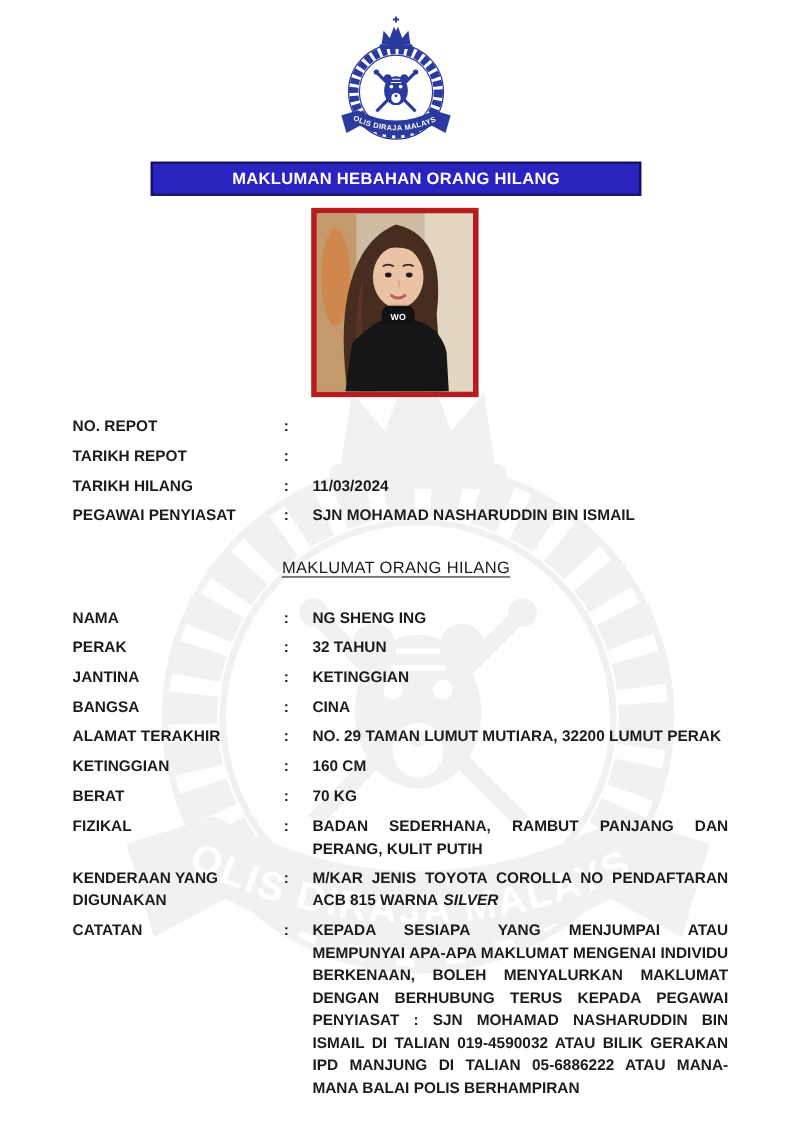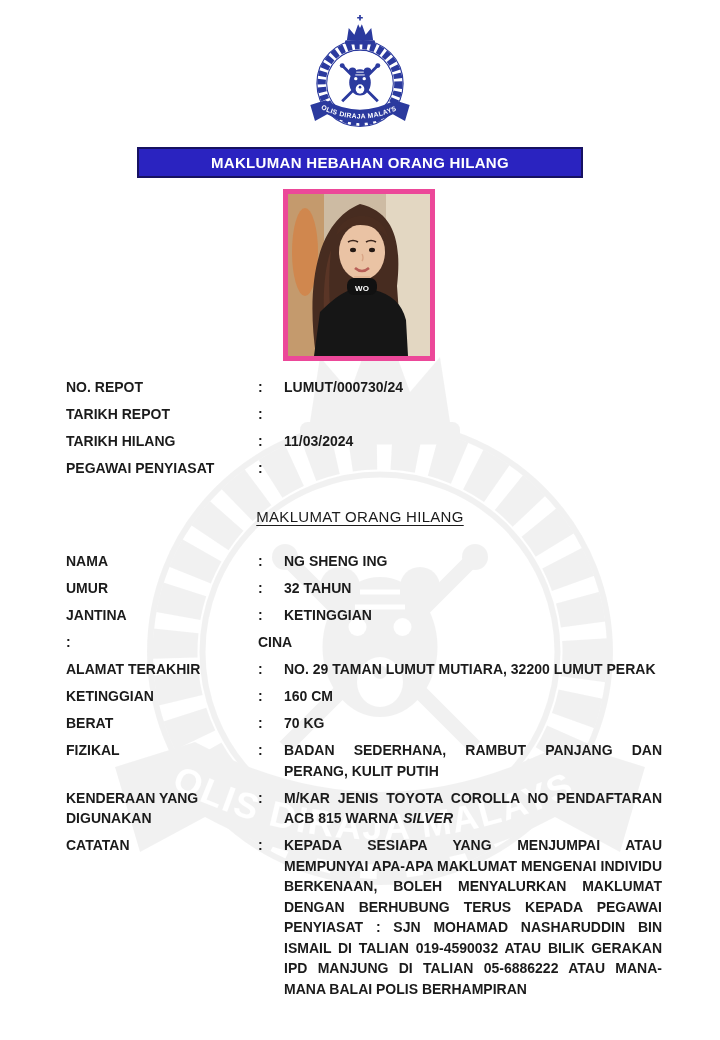--- a/index.html
+++ b/index.html
@@ -47,21 +47,21 @@
     font-size:15px;
     letter-spacing:0.3px;
     white-space:nowrap;
   }
   
   .photo-frame{
     position:absolute;
     top:189px;left:283px;
     width:152px;height:172px;
     box-sizing:border-box;
-    border:5px solid #ec4899;
+    border:5px solid #b91c1c;
     background:#cdbba3;
     z-index:2;
   }
   .photo-frame svg{display:block;width:100%;height:100%;}
   
   .fields{
     position:absolute;
     left:66px;right:58px;
     z-index:2;
     font-size:14px;
@@ -158,56 +158,57 @@
       <path d="M26,162 L32,118 Q50,100 62,96 L62,86 Q74,94 86,86 L86,96 Q112,102 118,126 L120,162 Z" fill="#161616"></path>
       <rect x="59" y="84" width="30" height="17" rx="7" fill="#111111"></rect>
       <text x="74" y="97" font-size="8" font-weight="bold" fill="#ffffff" text-anchor="middle">WO</text>
     </svg>
   </div>
 
   <div class="fields report-fields">
     <div class="field-row">
       <span class="field-label">NO. REPOT</span>
       <span class="field-colon">:</span>
-      <span class="field-value">LUMUT/000730/24</span>
     </div>
     <div class="field-row">
       <span class="field-label">TARIKH REPOT</span>
       <span class="field-colon">:</span>
     </div>
     <div class="field-row">
       <span class="field-label">TARIKH HILANG</span>
       <span class="field-colon">:</span>
       <span class="field-value">11/03/2024</span>
     </div>
     <div class="field-row">
       <span class="field-label">PEGAWAI PENYIASAT</span>
       <span class="field-colon">:</span>
+      <span class="field-value">SJN MOHAMAD NASHARUDDIN BIN ISMAIL</span>
     </div>
   </div>
 
   <div class="section-title">MAKLUMAT ORANG HILANG</div>
 
   <div class="fields person-fields">
     <div class="field-row">
       <span class="field-label">NAMA</span>
       <span class="field-colon">:</span>
       <span class="field-value">NG SHENG ING</span>
     </div>
     <div class="field-row">
-      <span class="field-label">UMUR</span>
+      <span class="field-label">PERAK</span>
       <span class="field-colon">:</span>
       <span class="field-value">32 TAHUN</span>
     </div>
     <div class="field-row">
       <span class="field-label">JANTINA</span>
       <span class="field-colon">:</span>
       <span class="field-value">KETINGGIAN</span>
     </div>
     <div class="field-row">
+      <span class="field-label">BANGSA</span>
       <span class="field-colon">:</span>
       <span class="field-value">CINA</span>
     </div>
     <div class="field-row">
       <span class="field-label">ALAMAT TERAKHIR</span>
       <span class="field-colon">:</span>
       <span class="field-value">NO. 29 TAMAN LUMUT MUTIARA, 32200 LUMUT PERAK</span>
     </div>
     <div class="field-row">
       <span class="field-label">KETINGGIAN</span>

